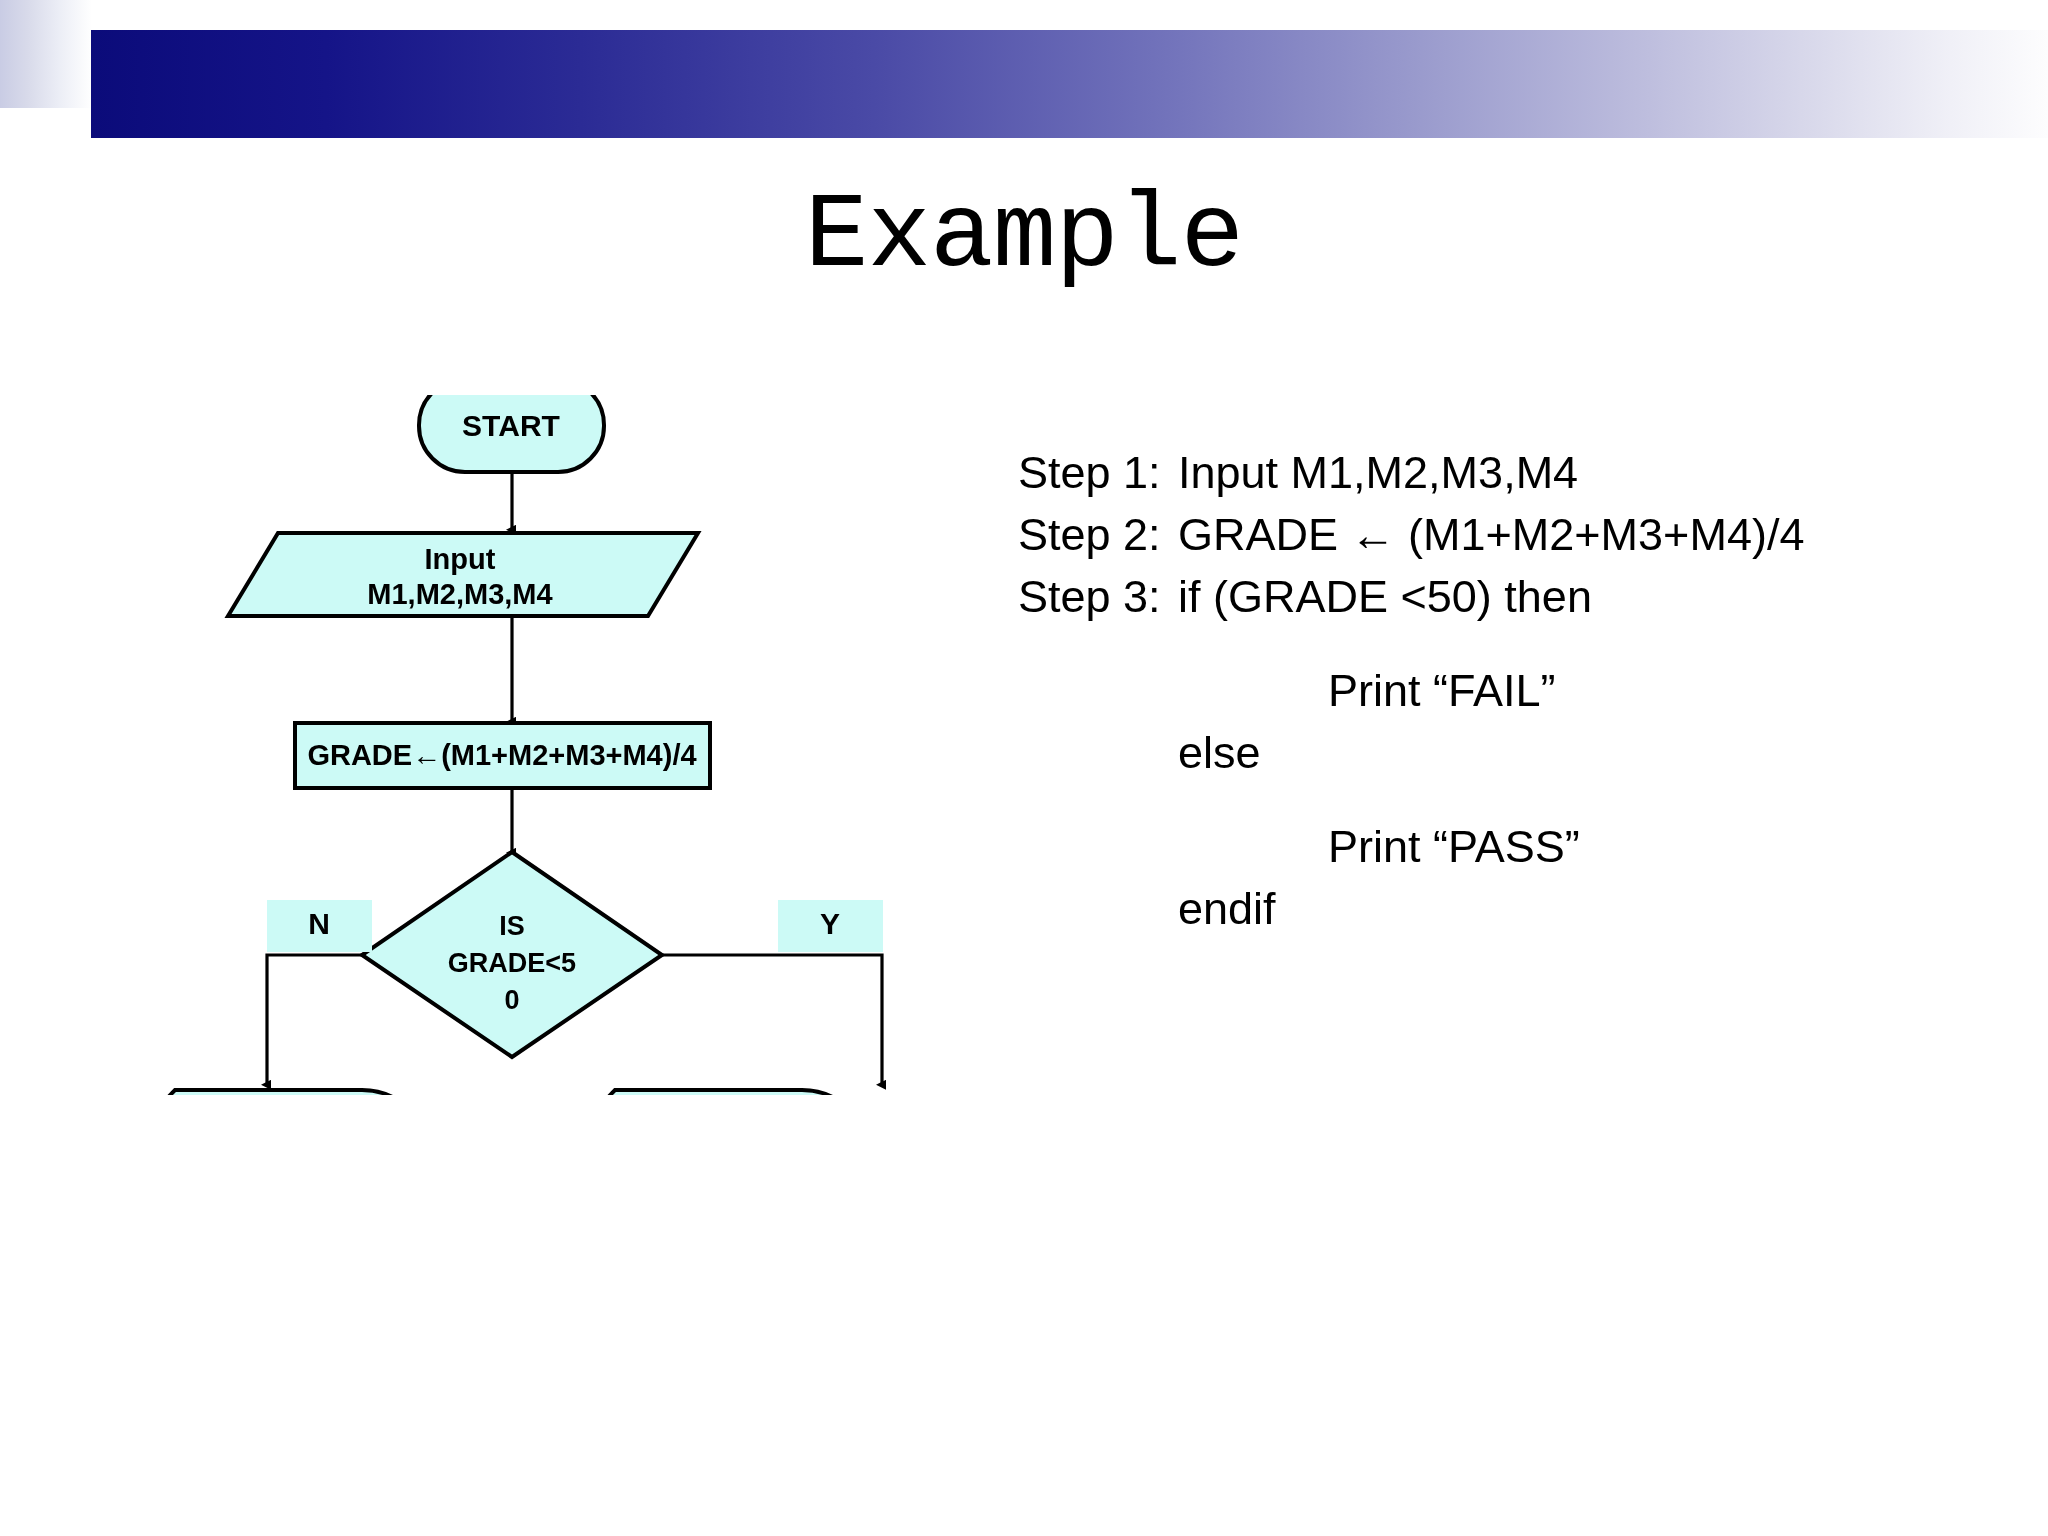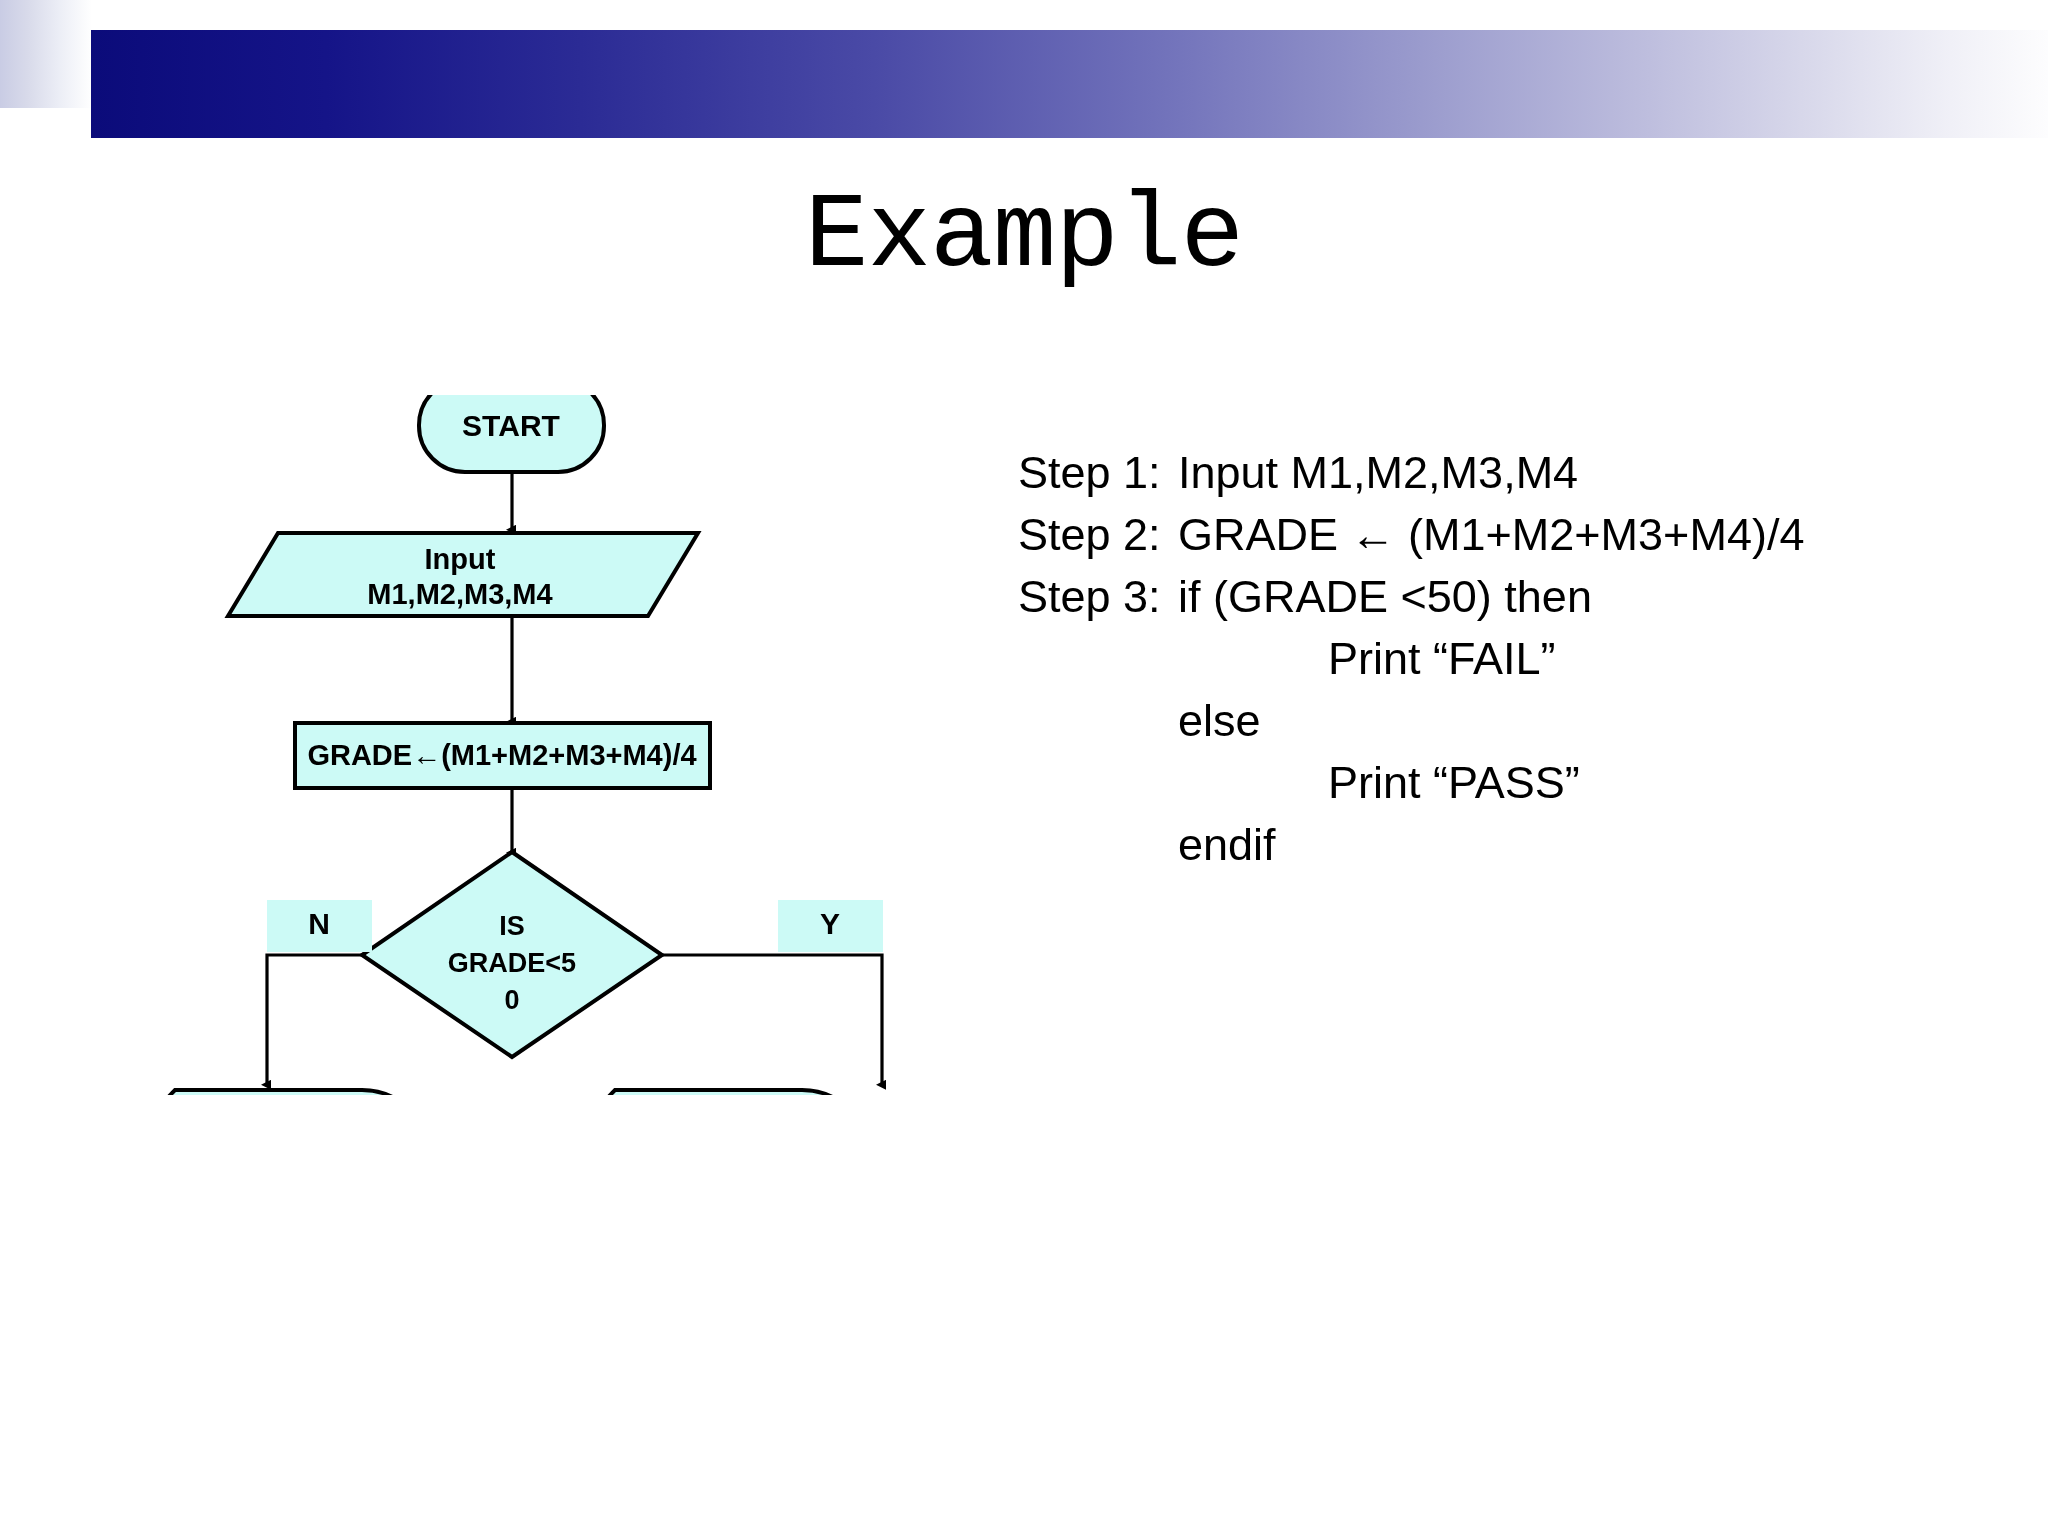--- a/index.html
+++ b/index.html
@@ -96,21 +96,21 @@
   }
   .step-row {
     display: block;
     white-space: pre;
   }
   .step-label {
     display: inline-block;
     width: 160px;
   }
   .step-indent-1 { padding-left: 160px; }
-  .step-indent-2 { padding-left: 310px; }
+  .step-indent-2 { padding-left: 310px; margin-top: 32px; }
 </style>
 </head>
 <body>
 
 <div id="header-band">
   <div class="band-left-strip"></div>
   <div class="band-main"></div>
 </div>
 
 <div id="page-title">Example</div>

